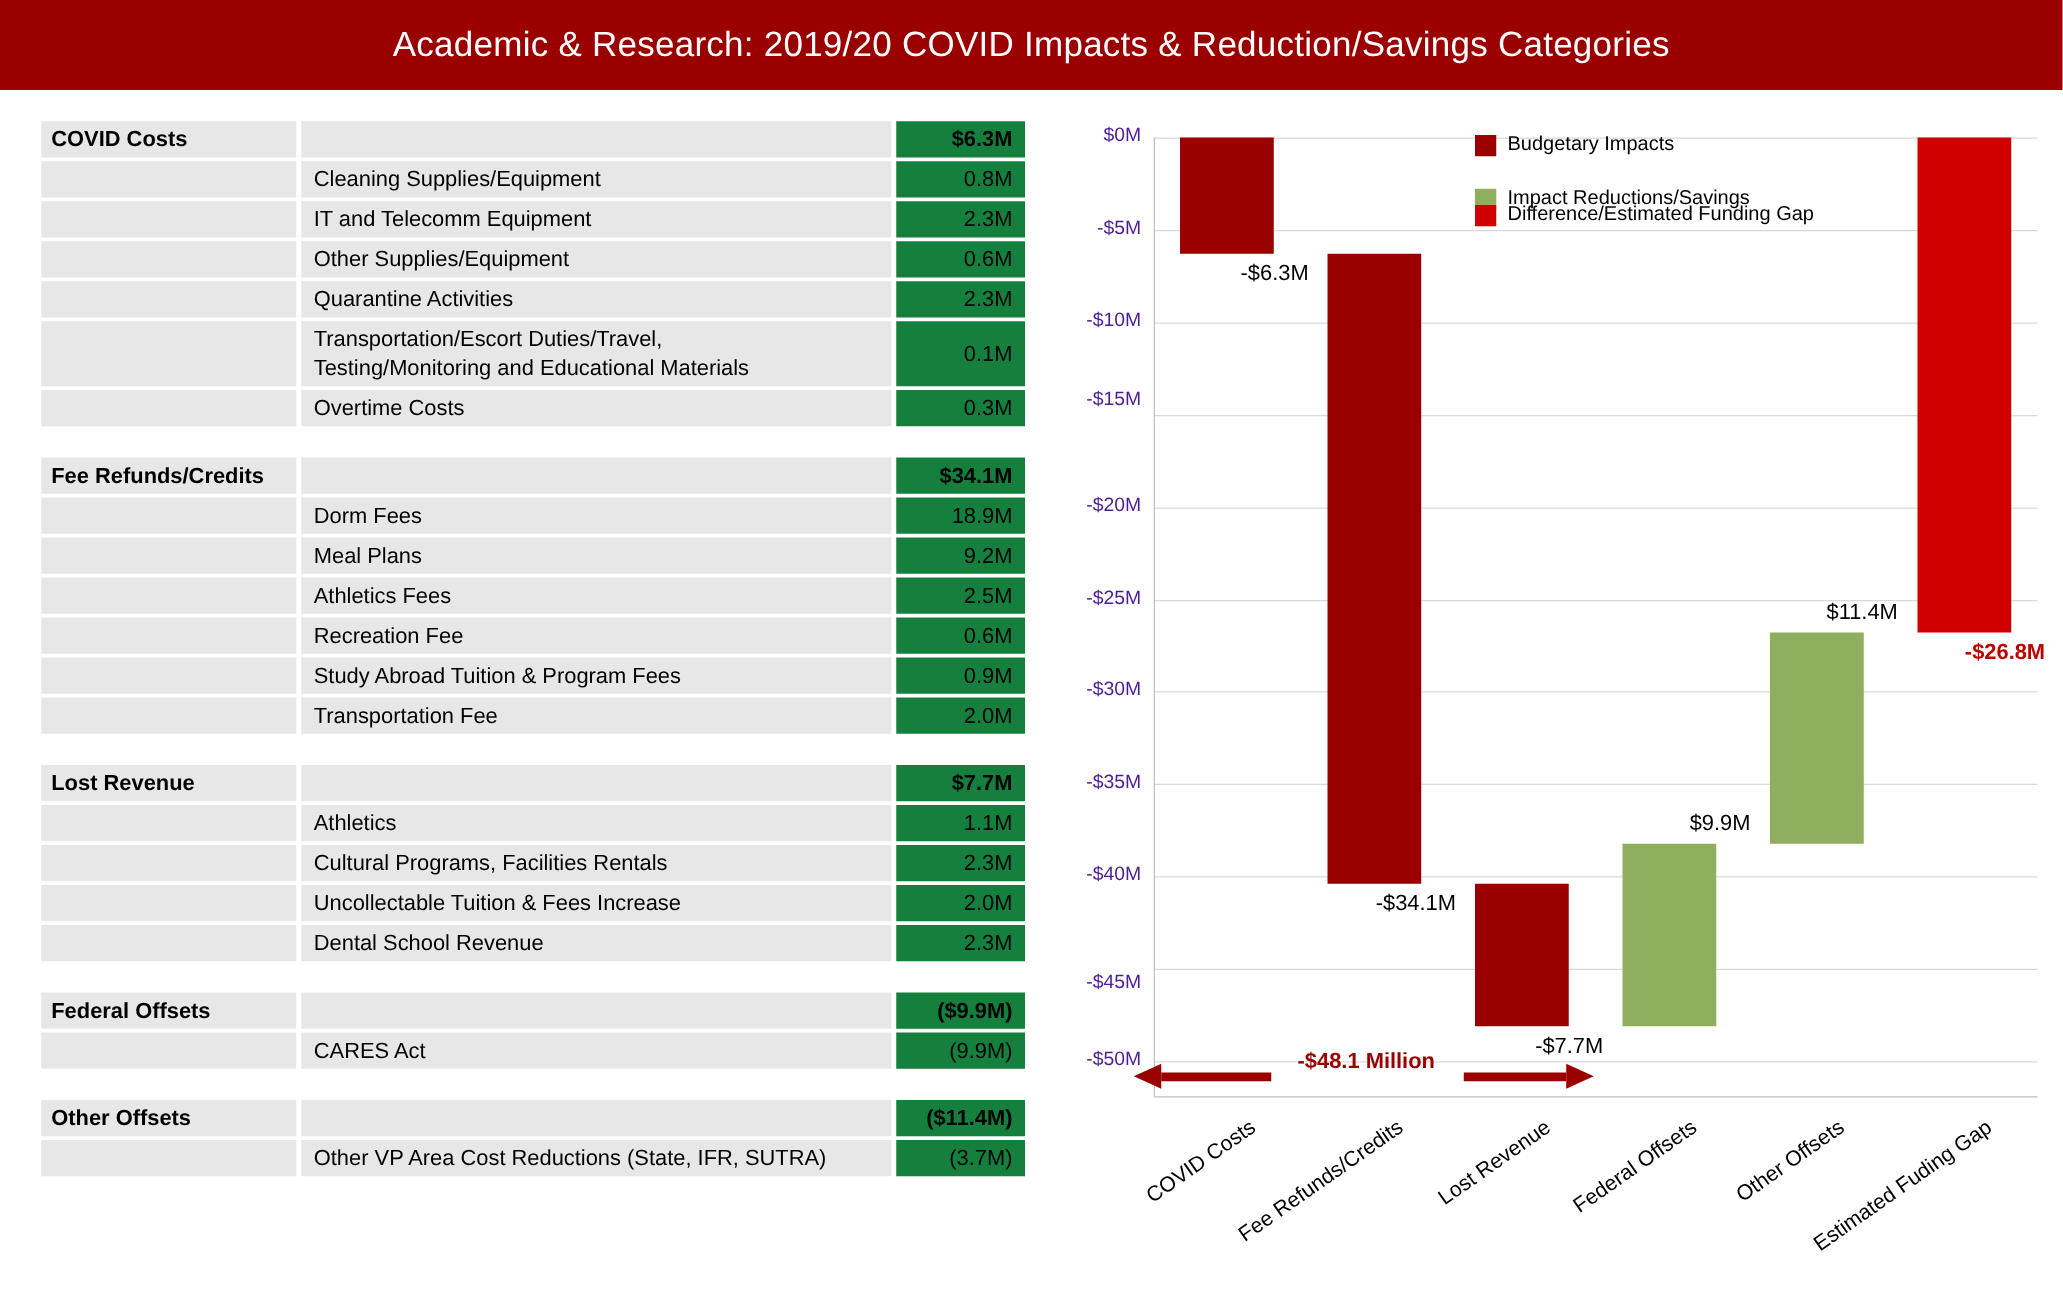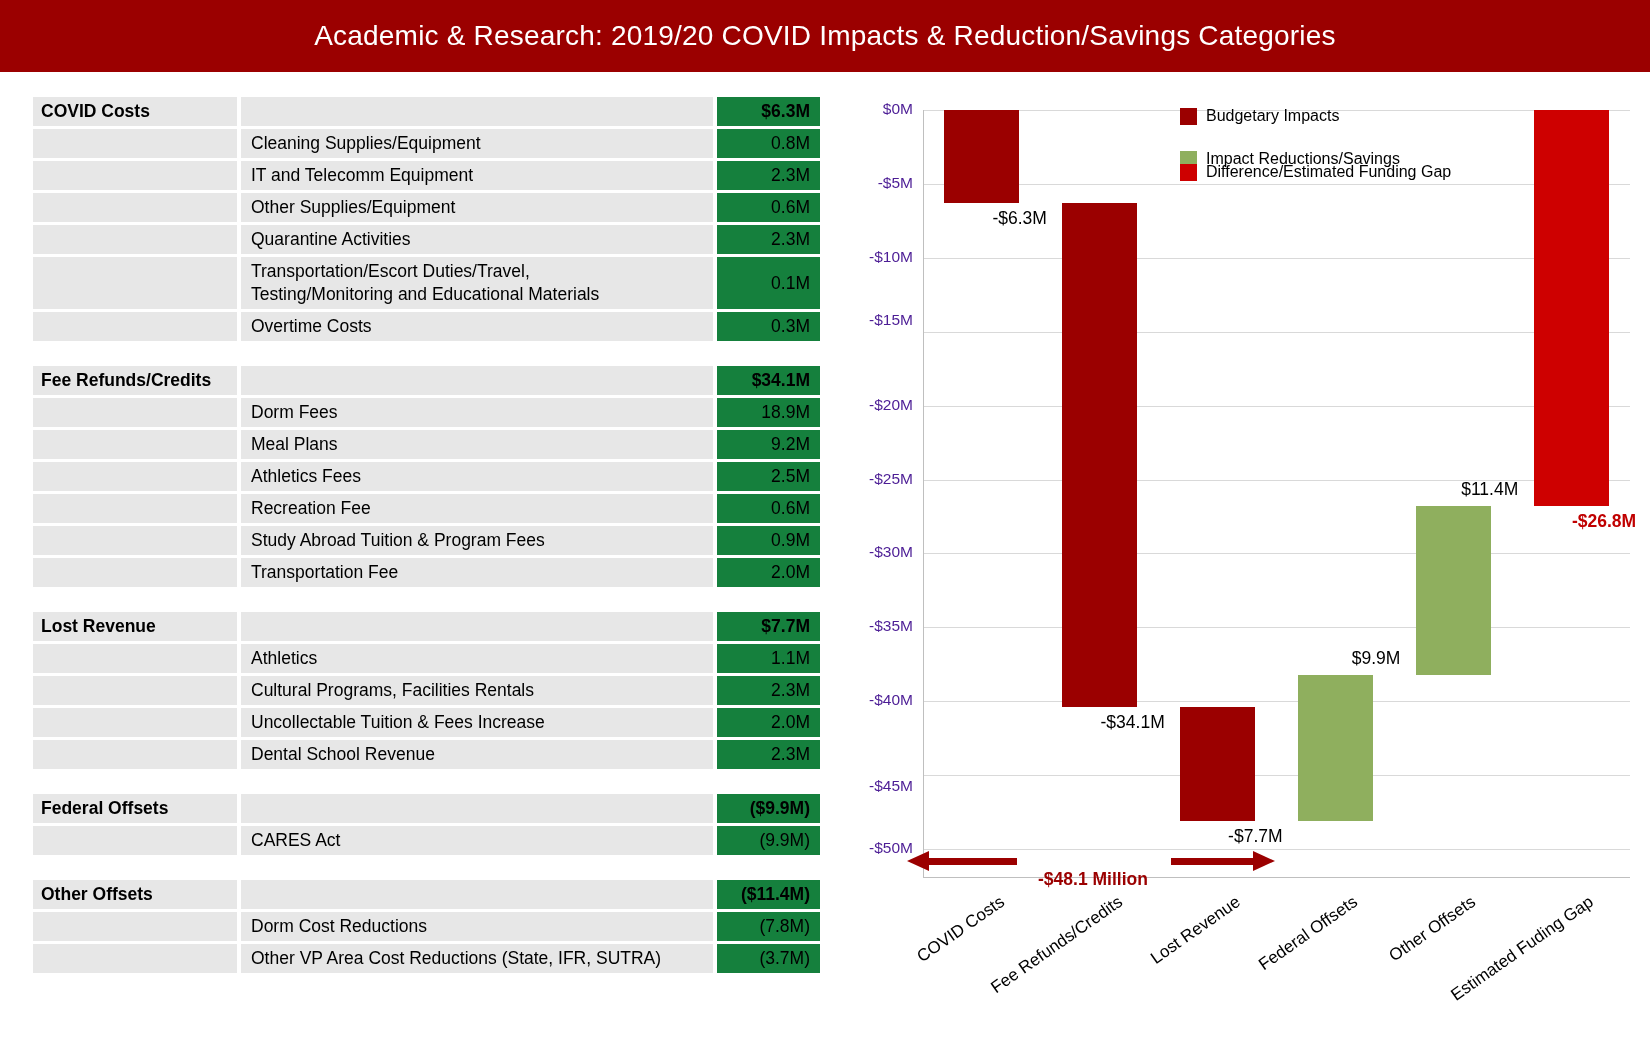--- a/index.html
+++ b/index.html
@@ -54,21 +54,21 @@
             transform:rotate(-35deg); transform-origin:100% 0%; }
   .legend-item { position:absolute; display:flex; align-items:center; font-size:16px; color:#000; }
   .legend-swatch { width:17px; height:17px; margin-right:9px; flex:0 0 auto; }
 
   
   .arrow-shaft { position:absolute; top:768px; height:7px; background:#9B0000; }
   .arrow-head { position:absolute; top:761px; width:0; height:0;
                 border-top:10.5px solid transparent; border-bottom:10.5px solid transparent; }
   .arrow-head.left  { border-right:22px solid #9B0000; }
   .arrow-head.right { border-left:22px solid #9B0000; }
-  .annotation-text { position:absolute; top:779px; width:150px; text-align:center;
+  .annotation-text { position:absolute; top:748px; width:150px; text-align:center;
                      font-size:17.5px; font-weight:bold; color:#9B0000; }
 </style>
 </head>
 <body>
 
 <div class="banner">
   <span>Academic &amp; Research: 2019/20 COVID Impacts &amp; Reduction/Savings Categories</span>
 </div>
 
 <div class="table-wrap">
@@ -184,25 +184,20 @@
         <div class="c1"></div>
         <div class="c2">CARES Act</div>
         <div class="c3">(9.9M)</div>
       </div>
     </div>
     <div class="tsection">
       <div class="trow thead">
         <div class="c1">Other Offsets</div>
         <div class="c2"></div>
         <div class="c3">($11.4M)</div>
-      </div>
-      <div class="trow">
-        <div class="c1"></div>
-        <div class="c2">Dorm Cost Reductions</div>
-        <div class="c3">(7.8M)</div>
       </div>
       <div class="trow">
         <div class="c1"></div>
         <div class="c2">Other VP Area Cost Reductions (State, IFR, SUTRA)</div>
         <div class="c3">(3.7M)</div>
       </div>
     </div>
   </div>
 
 <div class="chart">

